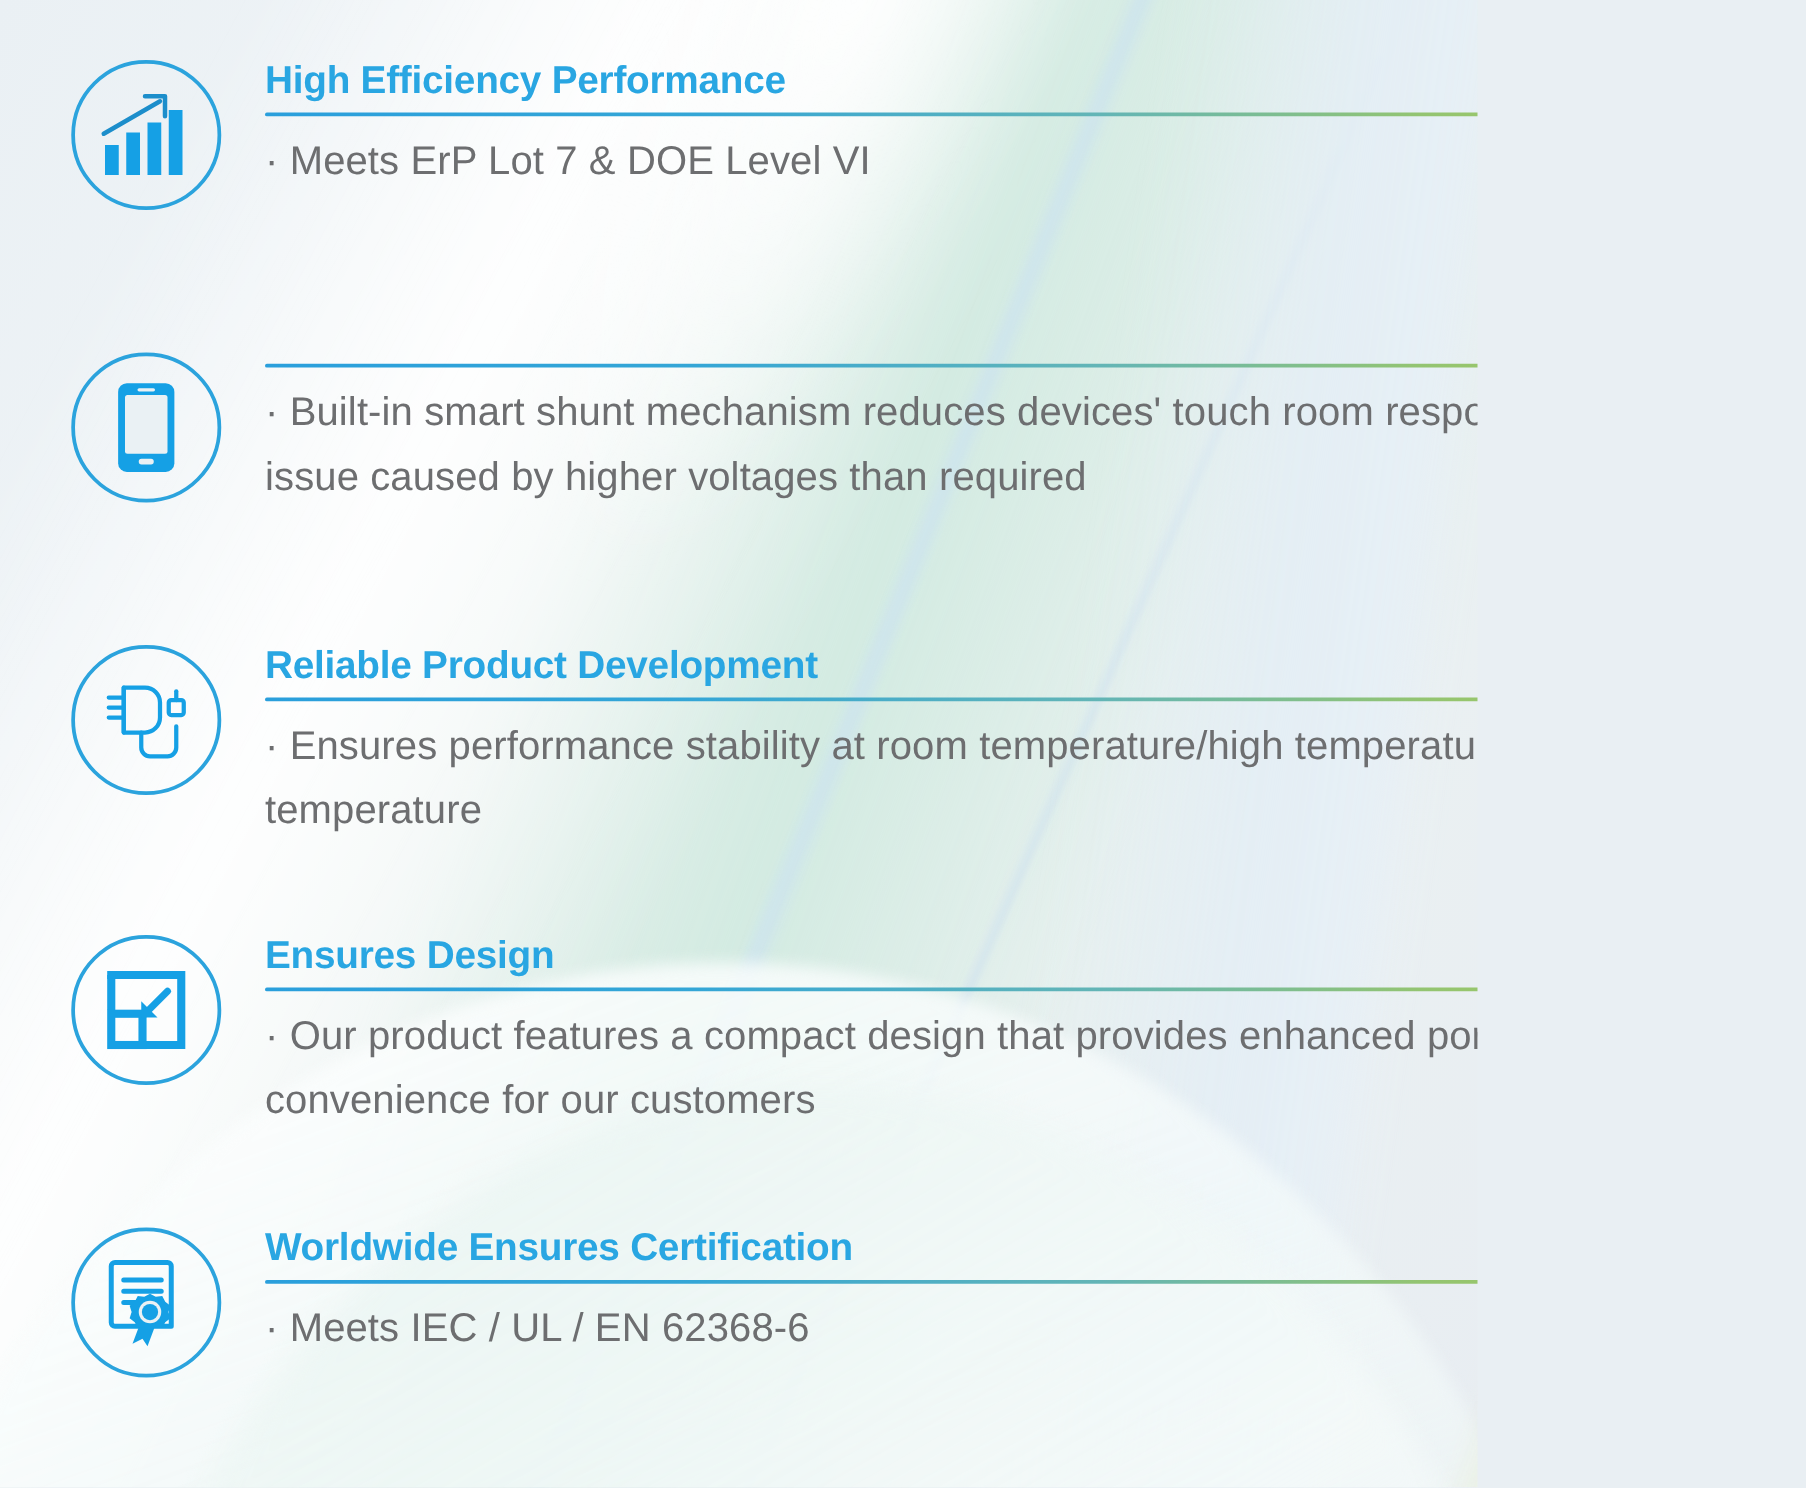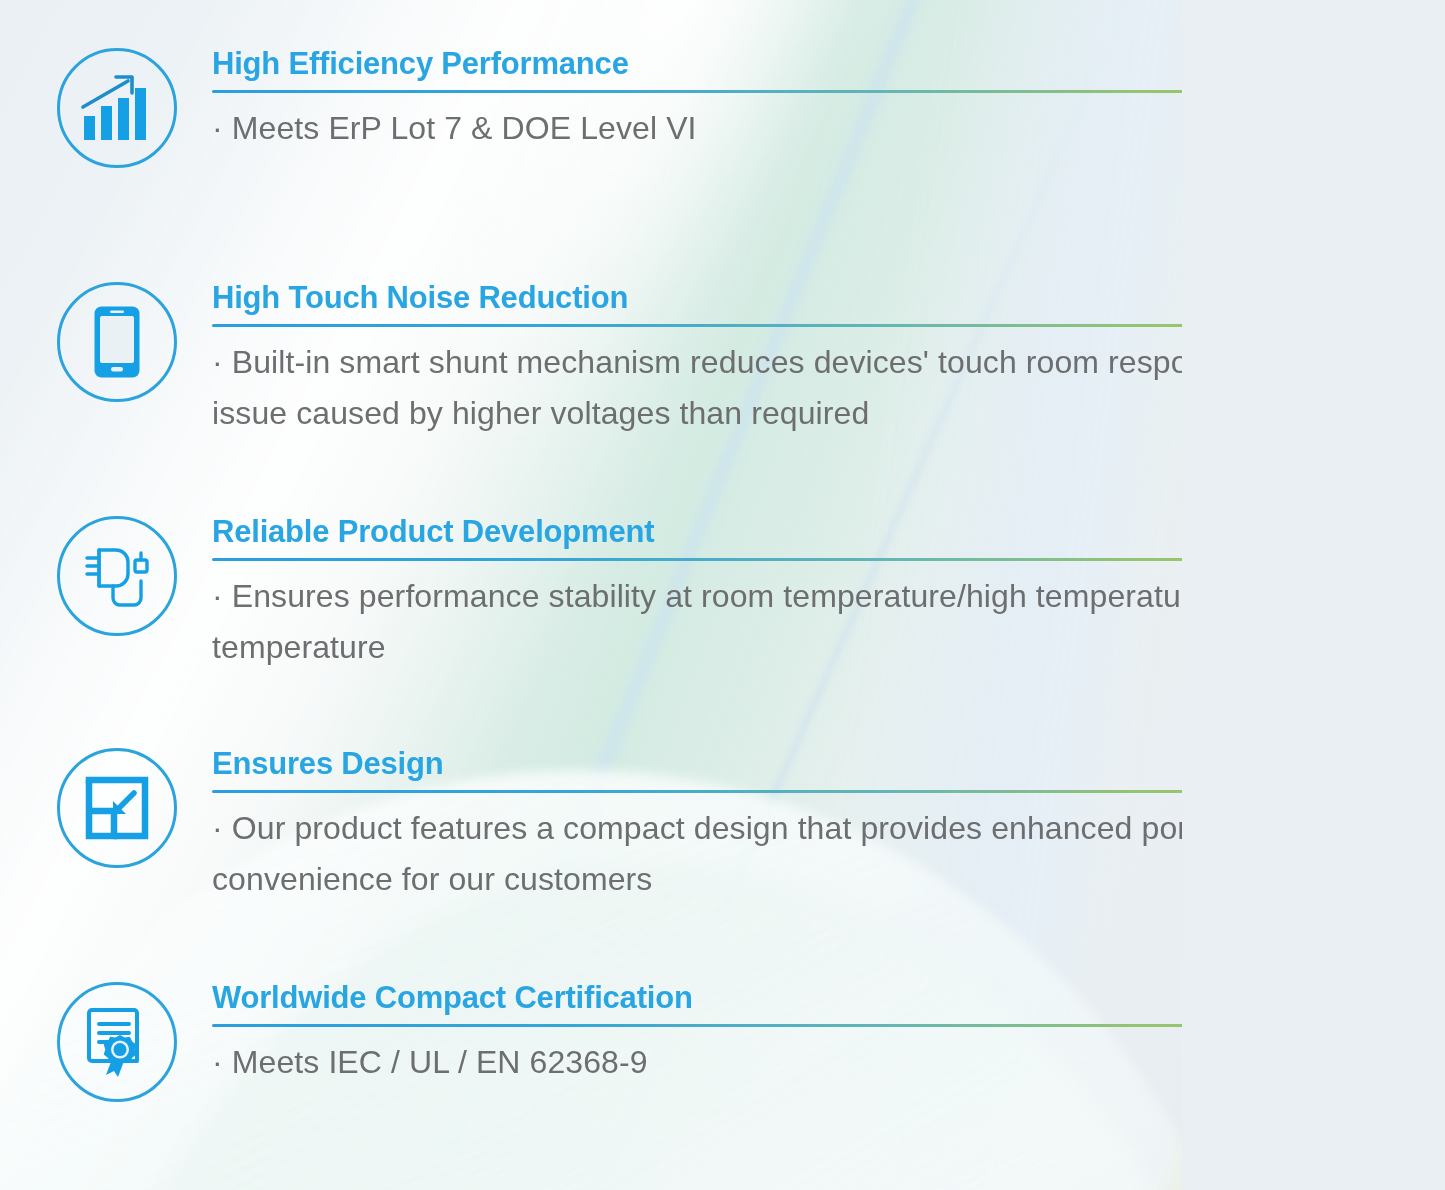--- a/index.html
+++ b/index.html
@@ -244,21 +244,20 @@
         <div class="icon-circle">
           <svg width="48" height="74" viewBox="0 0 48 74" fill="none">
             <rect x="1.5" y="1.5" width="45" height="71" rx="7" fill="#15a0e5"></rect>
             <rect x="7" y="11" width="34" height="47" rx="2" fill="#eaf1f4"></rect>
             <rect x="17" y="5.5" width="14" height="2.6" rx="1.3" fill="#eaf1f4"></rect>
             <rect x="18" y="62" width="12" height="4.5" rx="2.2" fill="#eaf1f4"></rect>
           </svg>
         </div>
       </div>
       <div class="text-col">
-        <div class="feature-title">High Touch Noise Reduction</div>
         <div class="divider"></div>
         <div class="bullets">
           <div class="bullet"><span class="dot">·&nbsp;</span><span>Built-in smart shunt mechanism reduces devices' touch room response latency issue caused by higher voltages than required</span></div>
         </div>
       </div>
     </div>
 
     <div class="feature" id="row-2">
       <div class="icon-wrap">
         <div class="icon-circle">
@@ -309,22 +308,22 @@
             <path d="M10 5 h42 a3 3 0 0 1 3 3 v48 h-45 a3 3 0 0 1 -3 -3 v-45 a3 3 0 0 1 3 -3 z" stroke="#15a0e5" stroke-width="4" fill="none" stroke-linejoin="round"></path>
             <path d="M17 19 h30 M17 28 h30 M17 37 h22" stroke="#15a0e5" stroke-width="4" stroke-linecap="round"></path>
             <path d="M30 54 L24 70 L32 66 L36 72 L42 56 Z" fill="#15a0e5"></path>
             <path d="M38 30 l4.6 2.4 l5.2 -.6 l2.4 4.6 l4.1 3.2 l-1.6 5 l1.6 5 l-4.1 3.2 l-2.4 4.6 l-5.2 -.6 l-4.6 2.4 l-4.6 -2.4 l-5.2 .6 l-2.4 -4.6 l-4.1 -3.2 l1.6 -5 l-1.6 -5 l4.1 -3.2 l2.4 -4.6 l5.2 .6 z" fill="#15a0e5"></path>
             <circle cx="38" cy="44.6" r="9" fill="#eaf1f4"></circle>
             <circle cx="38" cy="44.6" r="6.5" fill="#15a0e5"></circle>
           </svg>
         </div>
       </div>
       <div class="text-col">
-        <div class="feature-title">Worldwide Compact Certification</div>
-        <div class="divider"></div>
-        <div class="bullets">
-          <div class="bullet"><span class="dot">·&nbsp;</span><span>Meets IEC / UL / EN 62368-9</span></div>
+        <div class="feature-title">Worldwide Ensures Certification</div>
+        <div class="divider"></div>
+        <div class="bullets">
+          <div class="bullet"><span class="dot">·&nbsp;</span><span>Meets IEC / UL / EN 62368-6</span></div>
         </div>
       </div>
     </div>
 
   </div>
 </div>
 
 </body></html>

